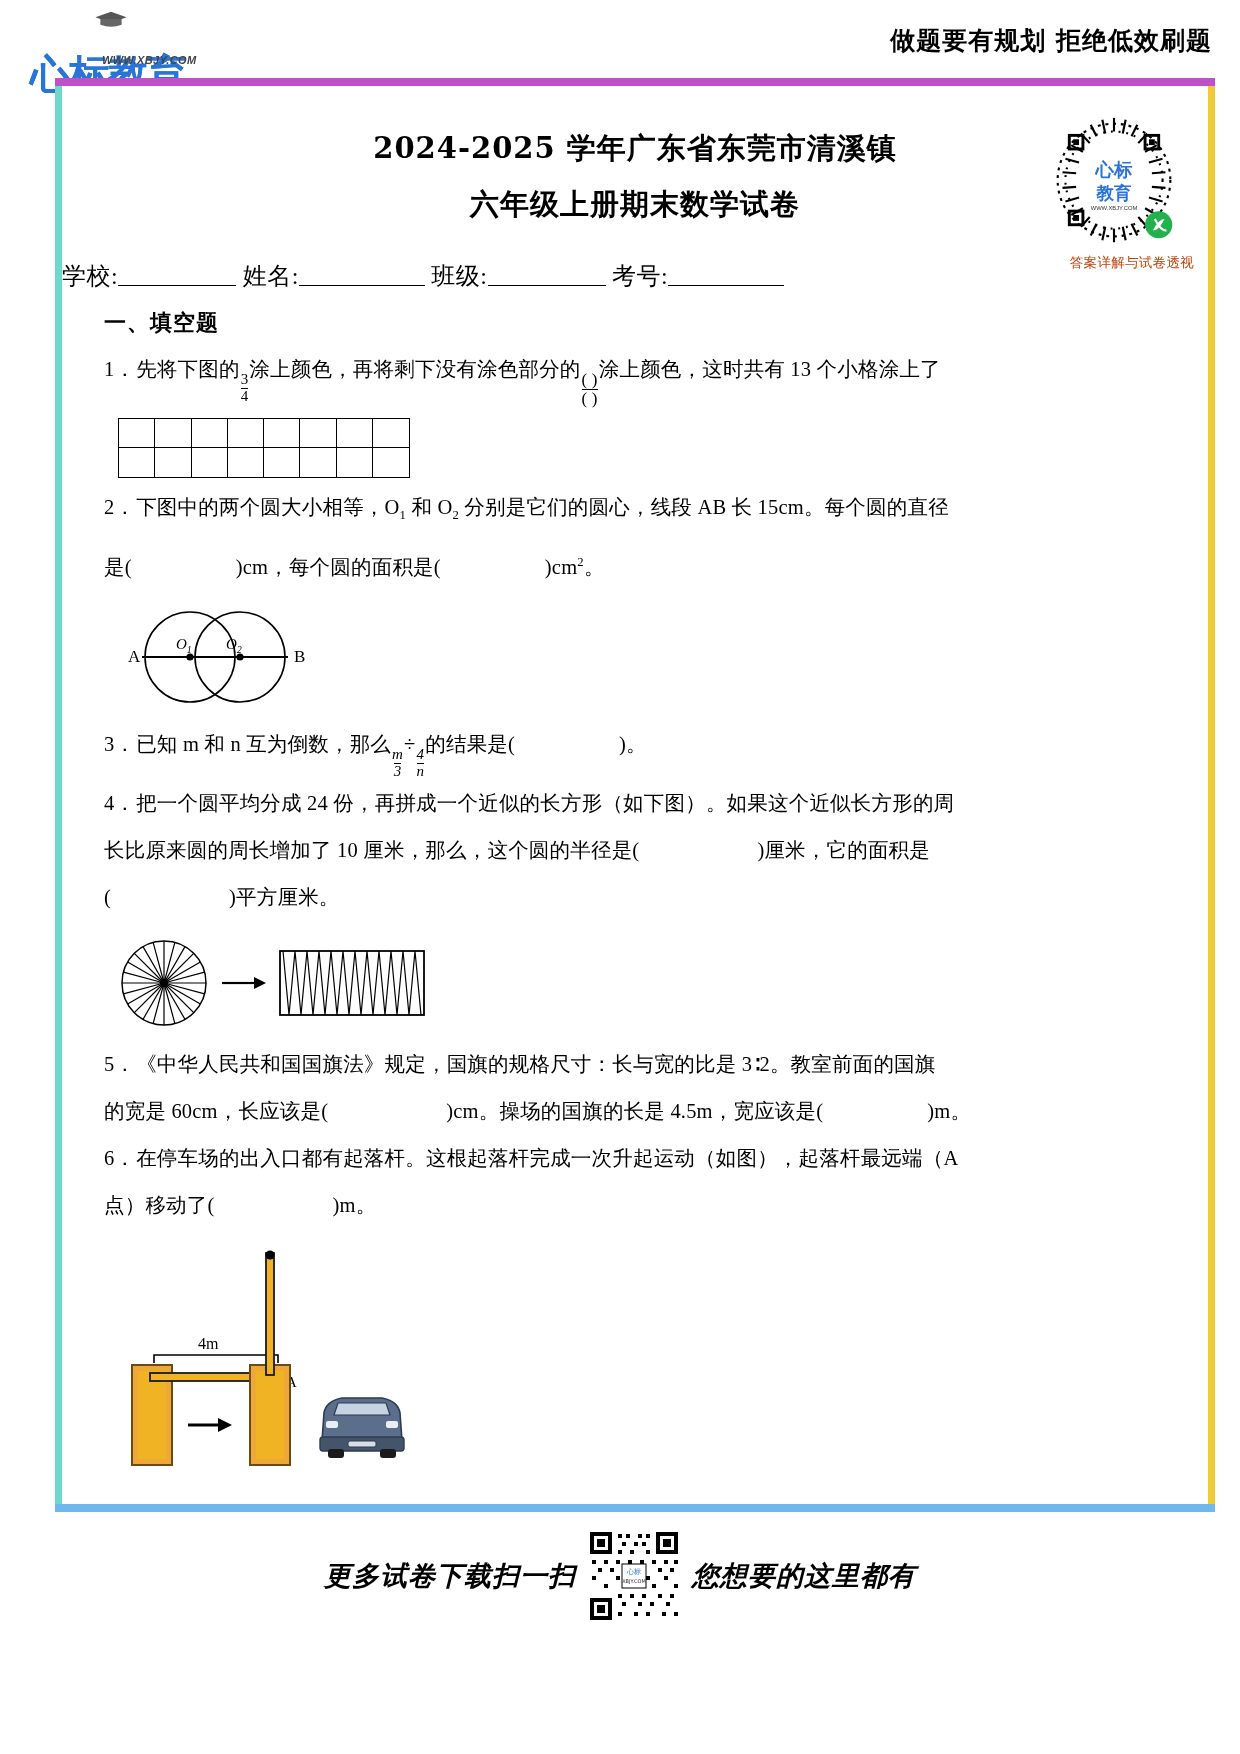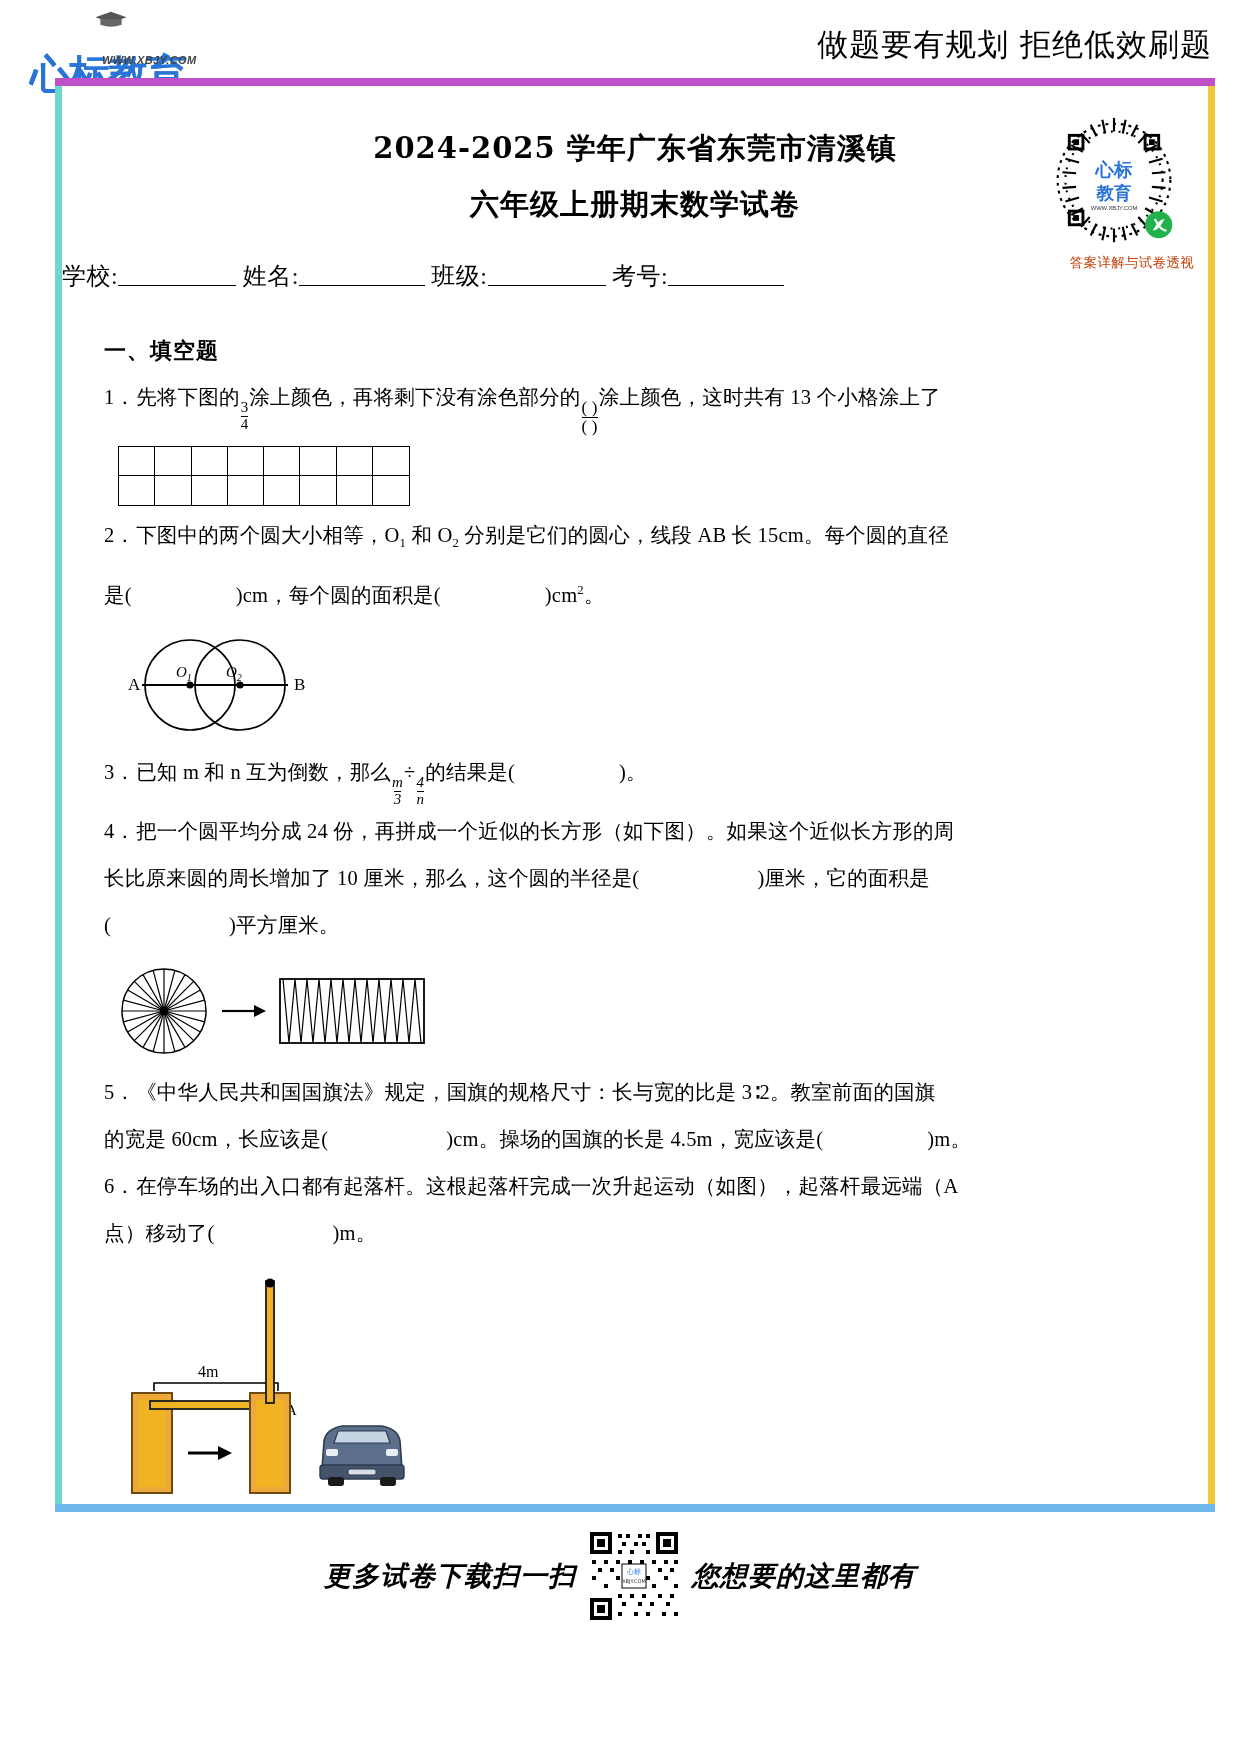--- a/index.html
+++ b/index.html
@@ -38,21 +38,21 @@
     position:absolute; left:64px; top:-4px; width:34px; height:18px;
   }
   .logo-url {
     position:absolute; left:72px; top:40px;
     font-family:"Liberation Sans",sans-serif;
     font-size:11px; font-weight:bold; font-style:italic;
     color:#444; letter-spacing:0.4px;
   }
   .slogan {
     position:absolute; right:28px; top:24px;
-    font-size:31px; font-weight:normal;
+    font-size:25px; font-weight:bold;
     font-family:"DejaVu Sans","Liberation Sans",sans-serif;
     letter-spacing:1px;
     white-space:nowrap;
   }
 
   
   .bar-top {
     position:absolute; left:55px; top:78px; width:1160px; height:8px;
     background:#c050c8;
   }
@@ -104,21 +104,21 @@
     position:absolute; right:26px; top:26px;
     width:136px; height:140px;
   }
   .qr-caption {
     position:absolute; right:14px; top:168px;
     font-size:13.5px; color:#c2410c; letter-spacing:0.3px;
     white-space:nowrap;
   }
 
   
-  .body-area { padding:0 40px 0 42px; margin-top:44px; }
+  .body-area { padding:0 40px 0 42px; margin-top:16px; }
   .sec-title {
     font-size:22px; font-weight:bold; margin:0 0 8px 0;
     letter-spacing:1px;
   }
   .q {
     font-size:20.5px;
     line-height:47px;
     letter-spacing:0.2px;
     text-align:justify;
   }

